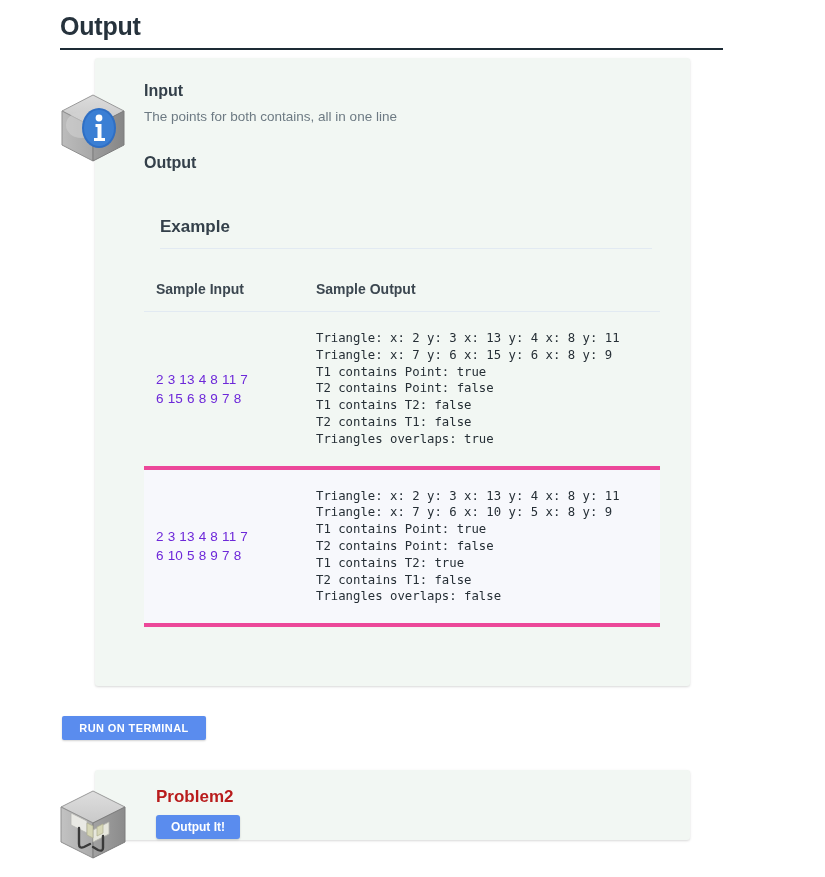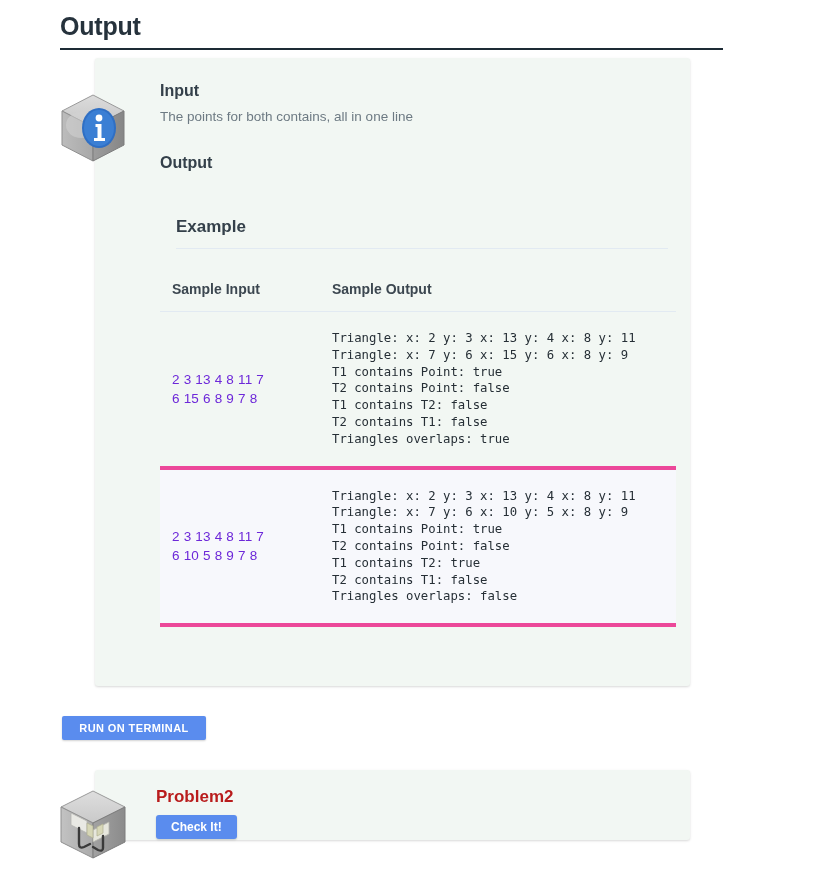--- a/index.html
+++ b/index.html
@@ -64,21 +64,21 @@
   .cube-problem {
     left: 57px;
     top: 786px;
     width: 72px;
     height: 78px;
   }
 
   
   .panel-content {
     position: absolute;
-    left: 160px;
+    left: 144px;
     top: 80px;
     width: 500px;
   }
   .sect-head {
     font-size: 16px;
     font-weight: bold;
     color: #34404a;
     margin: 0;
     padding: 0;
     line-height: 22px;
@@ -330,14 +330,14 @@
     <polygon points="40,41 46,38 46,47 40,50" fill="#d8d8b8" stroke="#b0b090" stroke-width="0.7"></polygon>
     <polygon points="30,37 36,40 36,52 30,49" fill="#d6d6b6" stroke="#aeae90" stroke-width="0.7"></polygon>
     <path d="M22 42 L22 58 Q22 63 27 61 L33 58" stroke="#3a3a3a" stroke-width="2.4" fill="none" stroke-linecap="round"></path>
     <path d="M46 50 L46 62 Q46 66 41 64 L36 61" stroke="#3a3a3a" stroke-width="2.4" fill="none" stroke-linecap="round"></path>
     <path d="M12 31 L12 45" stroke="#bcbcbc" stroke-width="1.4" fill="none"></path>
   </svg>
 </div>
 
 <div class="problem-content">
   <div class="problem-title">Problem2</div>
-  <button class="check-it-btn">Check It!</button>
+  <button class="check-it-btn">Output It!</button>
 </div>
 
 </body></html>

